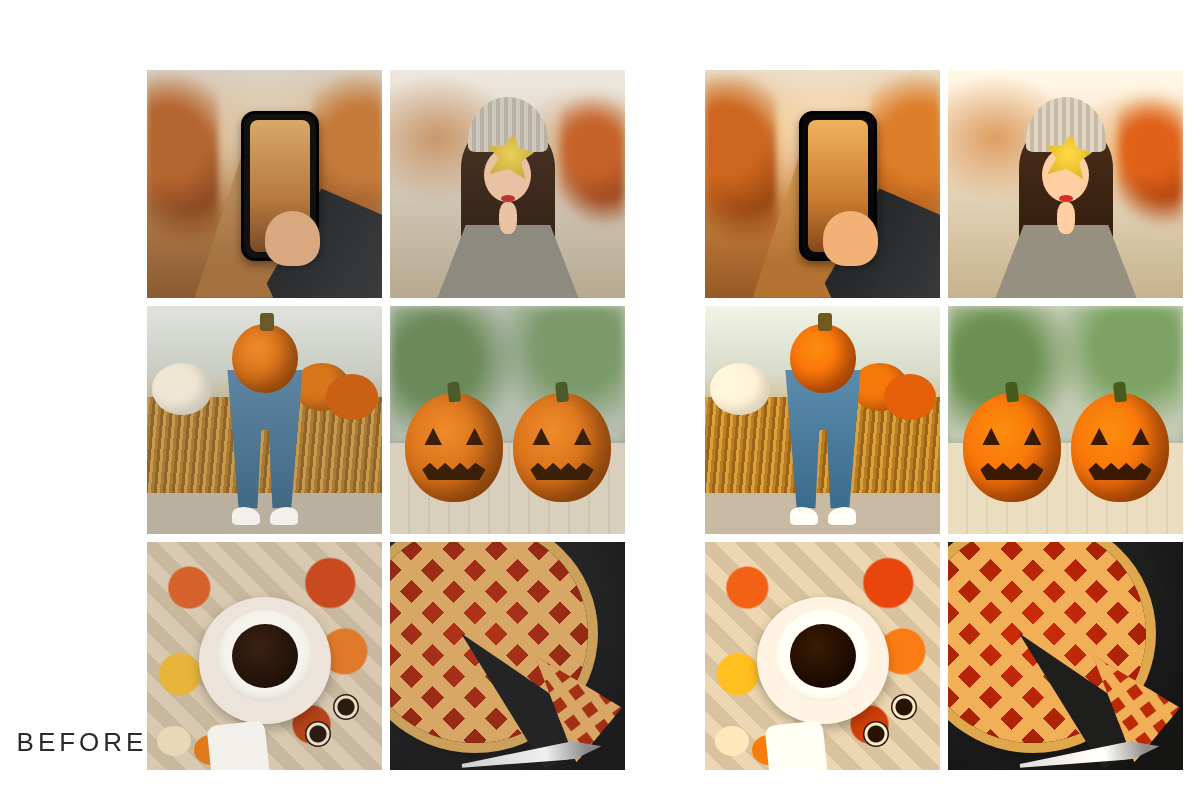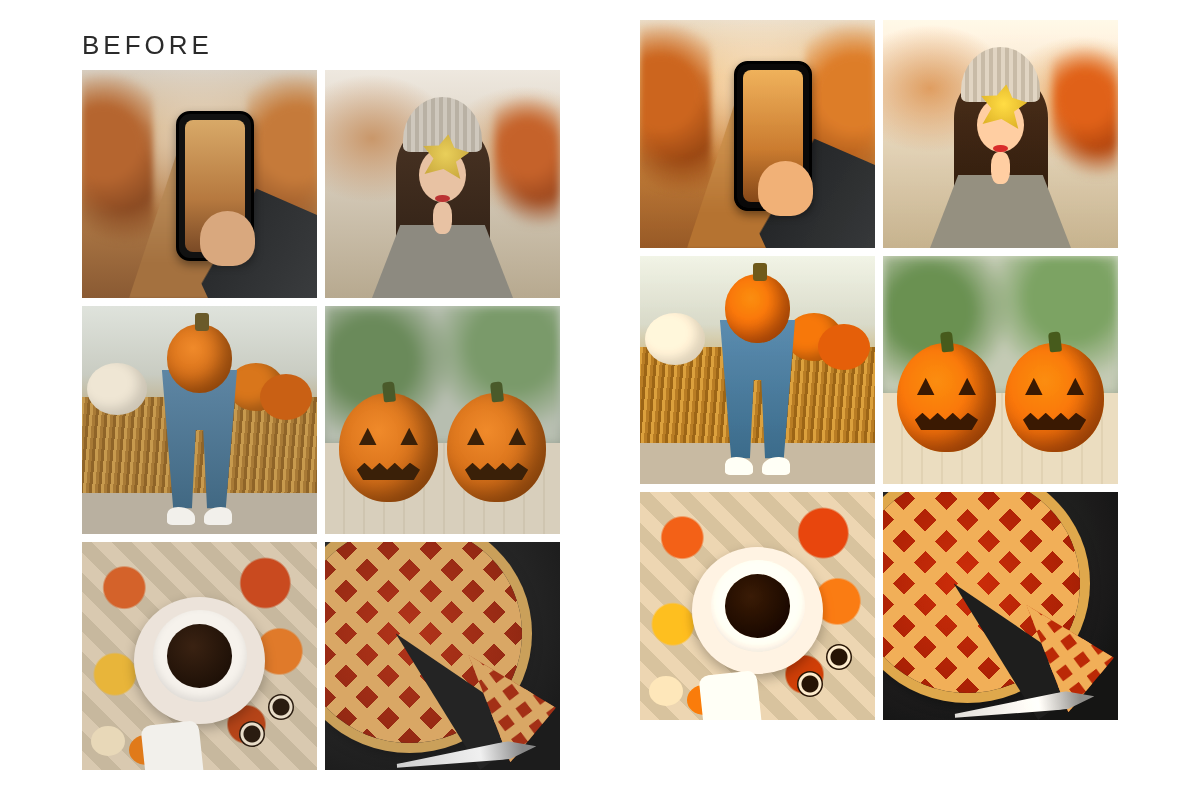--- a/index.html
+++ b/index.html
@@ -8,22 +8,22 @@
     height: 800px;
     background: #ffffff;
     font-family: -apple-system, Helvetica, Arial, sans-serif;
     display: flex;
     justify-content: center;
     gap: 80px;
     padding: 20px 60px 30px 60px;
   }
   .panel {
     display: flex;
-    flex-direction: column;
-    align-items: flex-start;
+    flex-direction: row;
+    align-items: flex-end;
   }
   .panel-title {
     height: 56px;
     display: flex;
     align-items: center;
     justify-content: center;
   }
   .title-before {
     font-size: 26px;
     letter-spacing: 4px;

